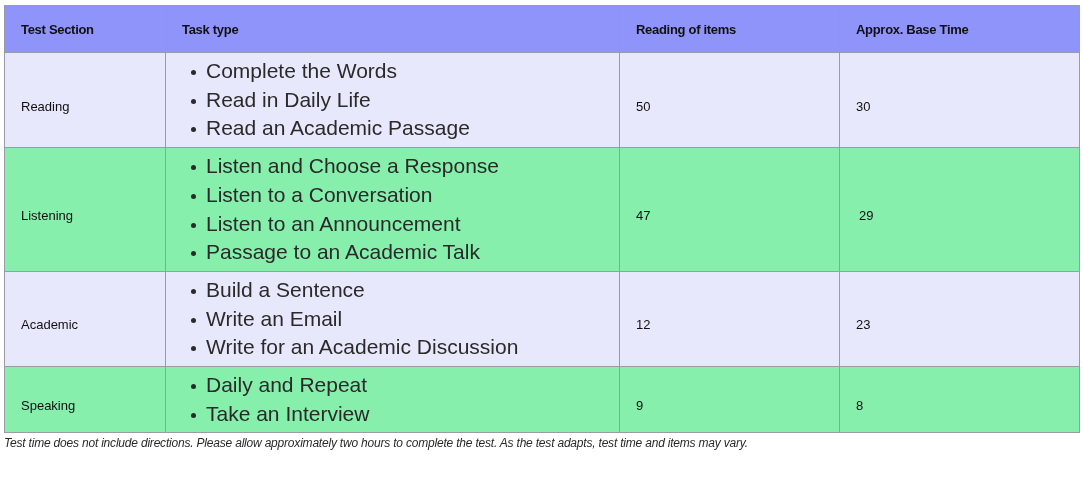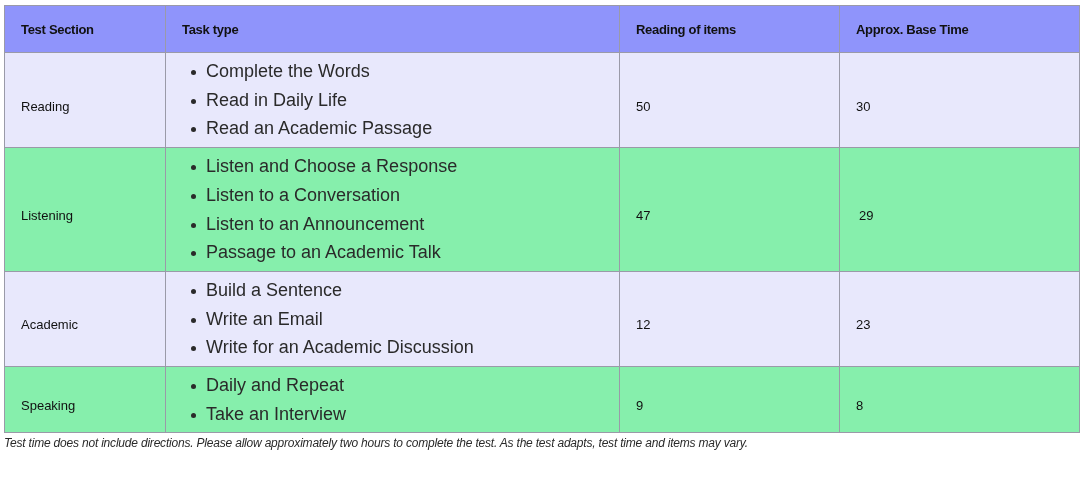--- a/index.html
+++ b/index.html
@@ -6,21 +6,21 @@
   body { width:1083px; height:477px; overflow:hidden; font-family:"Liberation Sans", sans-serif; color:#111; }
   .wrap { position:absolute; left:4px; top:5px; width:1075px; }
   table { border-collapse:collapse; width:1075px; table-layout:fixed; }
   th, td { border:1px solid #9a9aa8; text-align:left; vertical-align:middle; }
   th { background:#8f94fb; font-weight:bold; font-size:13px; height:46px; padding:0 0 0 16px; letter-spacing:-0.3px; }
   td { font-size:13px; padding:12px 0 0 16px; }
   tr.shade td { background:#e8e8fc; }
   tr.plain td { background:#86efac; }
   td.tasks { padding:4px 0 4px 22px; }
   ul { margin:0; padding:0; list-style:none; }
-  li { font-size:18px; line-height:28.7px; color:#2a2a2a; position:relative; padding-left:18px; }
+  li { font-size:21px; line-height:28.7px; color:#2a2a2a; position:relative; padding-left:18px; }
   li::before { content:""; position:absolute; left:3px; top:13px; width:5px; height:5px; border-radius:50%; background:#2a2a2a; }
   .c1 { width:161px; } .c2 { width:454px; } .c3 { width:220px; } .c4 { width:240px; }
   .note { position:absolute; left:4px; top:432px; width:1075px; font-style:italic; font-size:12px; line-height:22px; color:#2a2a2a; letter-spacing:-0.2px; }
   .pad { padding-left:3px; }
 </style>
 </head>
 <body>
 
 <div class="wrap">
 <table>

